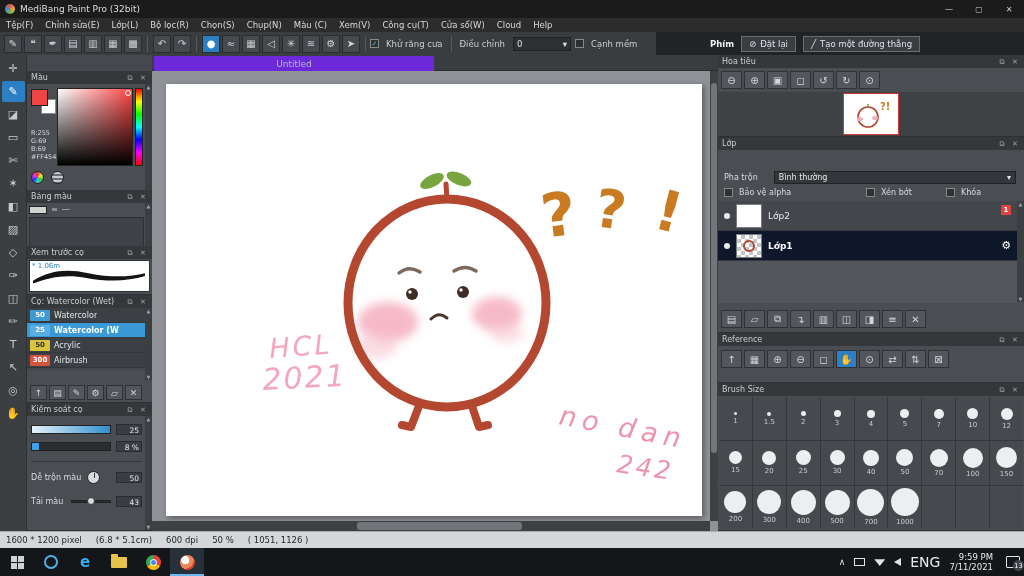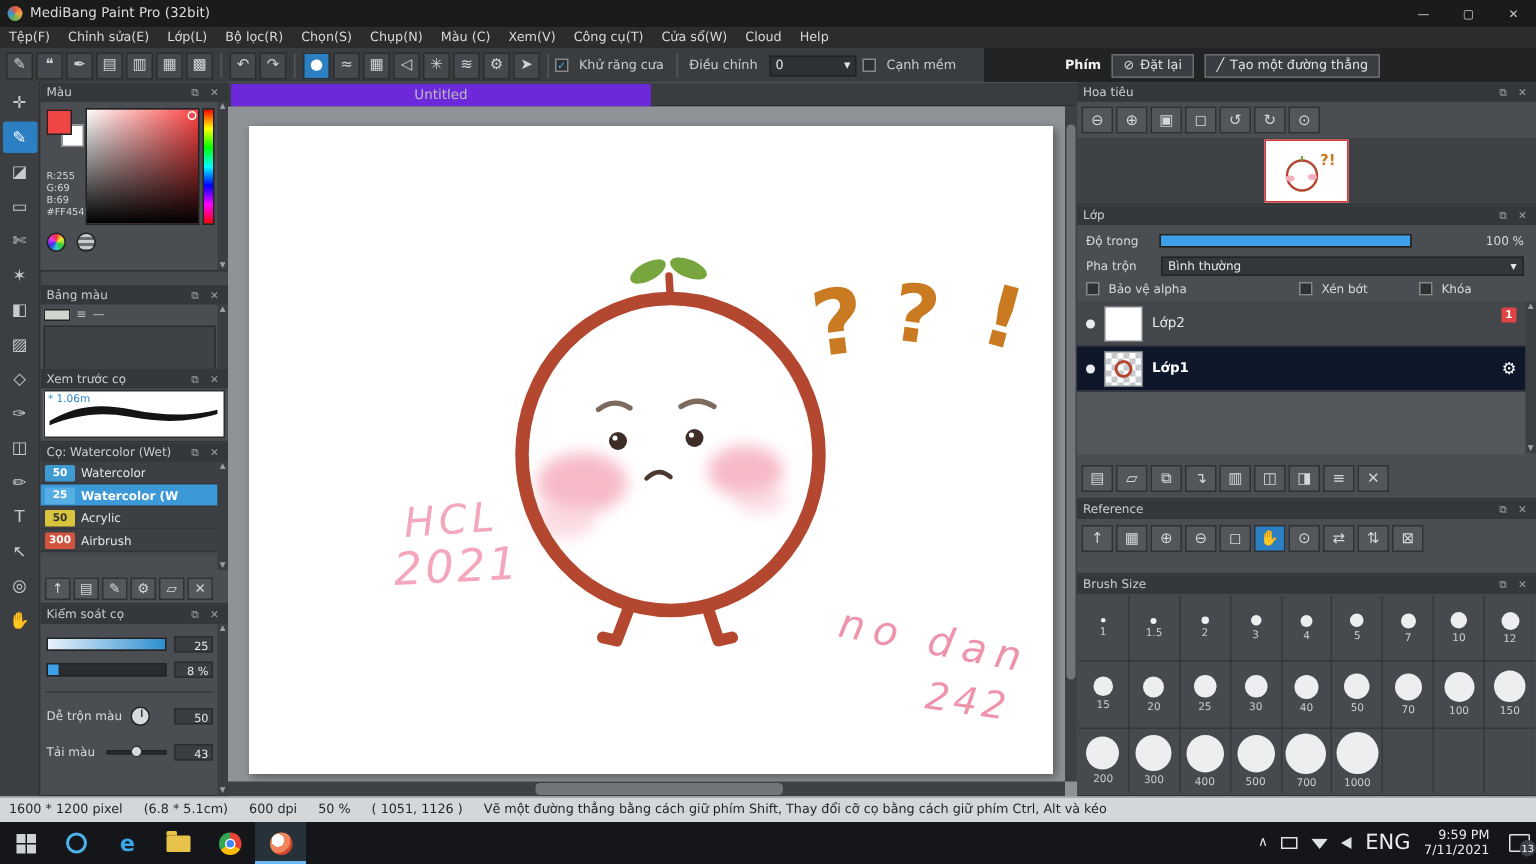--- a/index.html
+++ b/index.html
@@ -41,21 +41,21 @@
 .panel{position:absolute;left:0;width:100%;overflow:hidden;background:#4a4e52;border-bottom:1px solid #2e3134;}
 .phead{height:13px;background:#35383b;display:flex;align-items:center;padding:0 4px;color:#c9cdd1;font-size:8px;gap:3px;}
 .ptitle{flex:1;white-space:nowrap;overflow:hidden;text-overflow:ellipsis;}
 .pico{width:10px;text-align:center;color:#9aa0a5;font-size:7px;flex:none;}
 .pbtn{width:21px;height:18px;display:flex;align-items:center;justify-content:center;background:#53575b;border:1px solid #2f3235;color:#d3d7da;font-size:10px;flex:none;}
 .pbtn.active{background:#2b7fc2;color:#fff;}
 .pbtn.sm{width:17px;height:15px;font-size:9px;}
 .pscroll{position:absolute;right:0;top:13px;bottom:0;width:7px;background:#3c3f42;display:flex;flex-direction:column;justify-content:space-between;align-items:center;font-size:5px;color:#9aa0a5;}
 
 
-#p-color{top:0;height:126px;}
+#p-color{top:16px;height:126px;}
 .fgbg{position:absolute;left:3px;top:17px;width:30px;height:30px;}
 .bgsw{position:absolute;left:11px;top:11px;width:15px;height:15px;background:#fff;border:1px solid #888;}
 .fgsw{position:absolute;left:1px;top:1px;width:17px;height:17px;background:#f04545;border:1px solid #222;}
 .rgbtext{position:absolute;left:4px;top:58px;font-size:6.5px;line-height:8px;color:#d3d7da;}
 .svbox{position:absolute;left:30px;top:17px;width:76px;height:78px;border:1px solid #222;background-image:linear-gradient(to top,#000,rgba(0,0,0,0)),linear-gradient(to right,#fff,#ff4545);}
 .svmark{position:absolute;right:1px;top:1px;width:6px;height:6px;border:1px solid #fff;border-radius:50%;}
 .huebar{position:absolute;left:108px;top:17px;width:8px;height:78px;border:1px solid #222;background:linear-gradient(to bottom,#f00,#ff0,#0f0,#0ff,#00f,#f0f,#f00);}
 .cbtns{position:absolute;left:4px;top:100px;display:flex;gap:7px;}
 .cwheel{width:13px;height:13px;border-radius:50%;background:conic-gradient(#e33,#ee3,#3c3,#3cc,#33e,#e3e,#e33);border:1px solid #222;}
 .cslider{width:13px;height:13px;border-radius:50%;background:repeating-linear-gradient(#c9ccd0 0 2px,#6b6f73 2px 4px);border:1px solid #222;}
@@ -484,27 +484,20 @@
         </div>
       </div>
     </div>
 
     <div class="panel" id="p-layers">
       <div class="phead">
         <span class="ptitle">Lớp</span>
         <span class="pico">⧉</span>
         <span class="pico">✕</span>
       </div>
-      <div class="lrow l-op">
-        <span>Độ trong</span>
-        <span class="op-track">
-            <span class="op-fill"></span>
-          </span>
-        <span style="margin-left:auto">100 %</span>
-      </div>
       <div class="lrow l-blend">
         <span>Pha trộn</span>
         <span class="blend-sel">
           <span class="val">Bình thường</span>
           <span>▾</span>
         </span>
       </div>
       <div class="lchecks">
         <span class="lcheck" style="left:0">
             <span class="cb" style="color:transparent"></span>
@@ -681,21 +674,20 @@
         </div>
     </div>
   </div>
 
   <div class="statusbar">
     <span>1600 * 1200 pixel</span>
     <span>(6.8 * 5.1cm)</span>
     <span>600 dpi</span>
     <span>50 %</span>
     <span>( 1051, 1126 )</span>
-    <span>Vẽ một đường thẳng bằng cách giữ phím Shift, Thay đổi cỡ cọ bằng cách giữ phím Ctrl, Alt và kéo</span>
   </div>
 
   <div class="taskbar">
     <div class="tk-btn">
         <span class="winlogo">
           <span></span>
           <span></span>
           <span></span>
           <span></span>
         </span>

